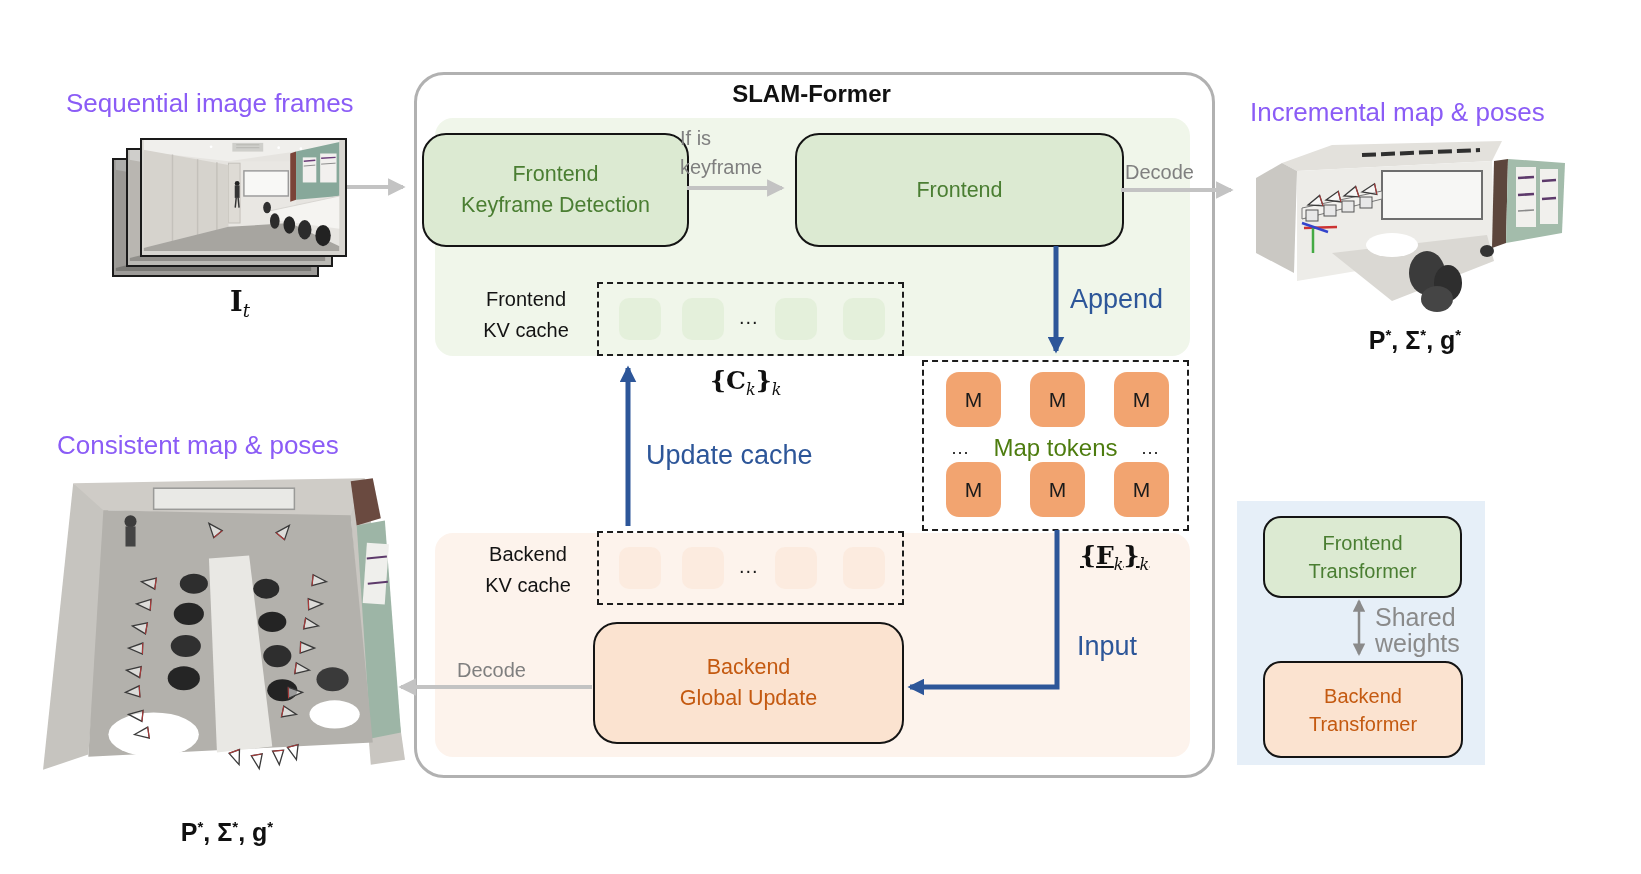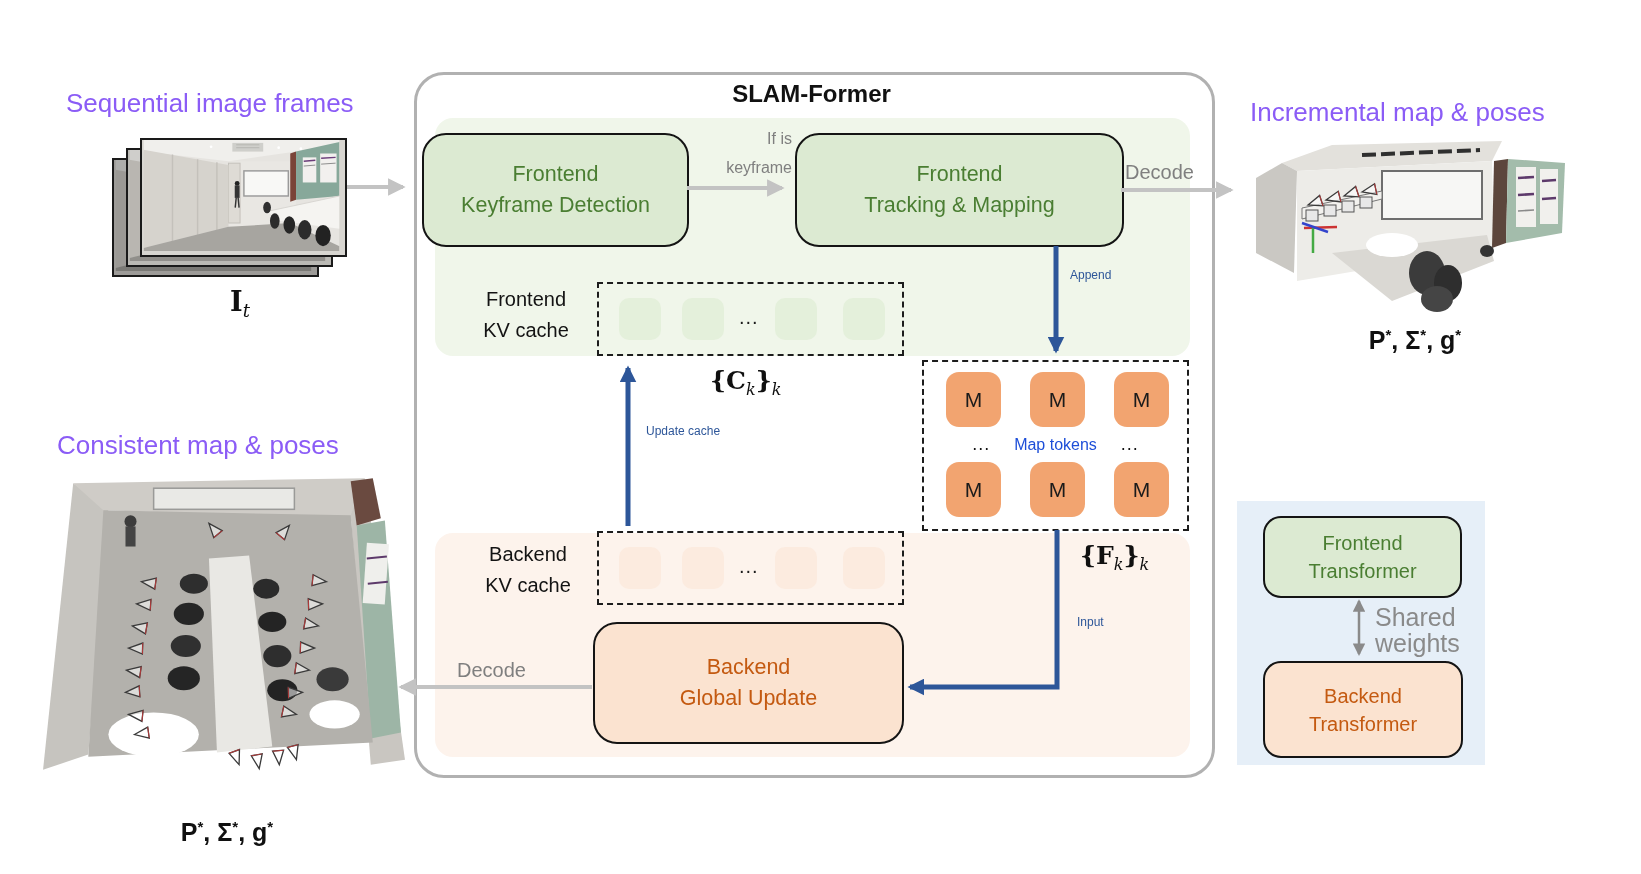--- a/index.html
+++ b/index.html
@@ -23,25 +23,25 @@
   .legend-box{border-radius:18px;font-size:20px;line-height:28px;}
   
   .dashed{border:2.5px dashed #1c1c1c;background:transparent;}
   .chip{position:absolute;width:42px;height:42px;border-radius:10px;}
   .chip-front{background:#e4f0db;}
   .chip-back{background:#fcebdf;}
   .mchip{position:absolute;width:55px;height:55px;border-radius:13px;background:#f2a470;
          display:flex;align-items:center;justify-content:center;font-size:21px;color:#1b1b1b;}
   .cache-dots{position:absolute;font-size:20px;color:#1b1b1b;letter-spacing:1px;}
   .cache-lbl{font-size:20px;line-height:31px;text-align:center;color:#131313;}
-  .blue-lbl{color:#2d5699;font-size:12px;white-space:nowrap;}
+  .blue-lbl{color:#2d5699;font-size:27px;white-space:nowrap;margin-top:16px;}
   .gray-lbl{color:#7f7f7f;font-size:20px;white-space:nowrap;}
-  .cond-lbl{color:#7f7f7f;font-size:16px;line-height:29px;text-align:right;}
+  .cond-lbl{color:#7f7f7f;font-size:20px;line-height:29px;text-align:left;}
   .mt-row{position:absolute;left:0;width:100%;display:flex;align-items:center;justify-content:center;gap:24px;}
-  .mt-label{font-size:16px;color:#1d4ed8;}
+  .mt-label{font-size:24px;color:#4d7c0f;}
   .mt-dots{font-size:18px;color:#131313;letter-spacing:1px;}
   
   .formula{font-family:"DejaVu Serif",serif;font-weight:bold;font-size:25px;color:#101010;white-space:nowrap;}
   .formula sub{font-size:16px;font-style:italic;font-weight:normal;}
   .poses{font-family:Liberation Sans, sans-serif;font-weight:bold;font-size:25px;color:#101010;white-space:nowrap;}
   .poses sup{font-size:15px;}
   .it-formula{font-family:"DejaVu Serif",serif;font-weight:bold;font-size:27px;color:#101010;}
   .it-formula sub{font-size:18px;font-style:italic;font-weight:normal;}
   
   .frame{position:absolute;width:203px;height:115px;border:2px solid #1a1a1a;background:#d8d6d1;}
@@ -231,21 +231,20 @@
     <span>Keyframe Detection</span>
   </div>
 
   <div class="abs cond-lbl" style="left:680px;top:124px;width:112px;">
     <div>If is</div>
     <div>keyframe</div>
   </div>
 
   <div class="abs fbox" style="left:795px;top:133px;width:325px;height:110px;">
     <span>Frontend</span>
-    <span>Tracking &amp; Mapping</span>
   </div>
 
   <div class="abs gray-lbl" style="left:1125px;top:161px;">Decode</div>
 
   <div class="abs blue-lbl" style="left:1070px;top:268px;">Append</div>
 
   <div class="abs cache-lbl" style="left:455px;top:284px;width:142px;">
     <div>Frontend</div>
     <div>KV cache</div>
   </div>
@@ -280,21 +279,21 @@
         <span>M</span>
       </div>
     <div class="mchip" style="left:106px;top:100px;">
         <span>M</span>
       </div>
     <div class="mchip" style="left:190px;top:100px;">
         <span>M</span>
       </div>
   </div>
 
-  <div class="abs formula" style="left:1080px;top:541px;">
+  <div class="abs formula" style="left:1080px;top:541px;text-decoration:underline;">
     <span>{</span><span>F</span><sub>k</sub><span>}</span><sub>k</sub>
   </div>
 
   <div class="abs blue-lbl" style="left:646px;top:424px;">Update cache</div>
   <div class="abs blue-lbl" style="left:1077px;top:615px;">Input</div>
 
   <div class="abs cache-lbl" style="left:458px;top:539px;width:140px;">
     <div>Backend</div>
     <div>KV cache</div>
   </div>

